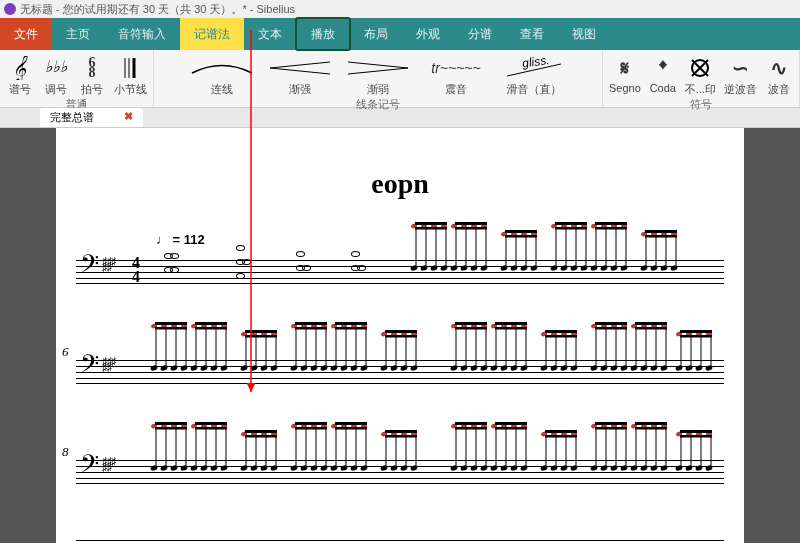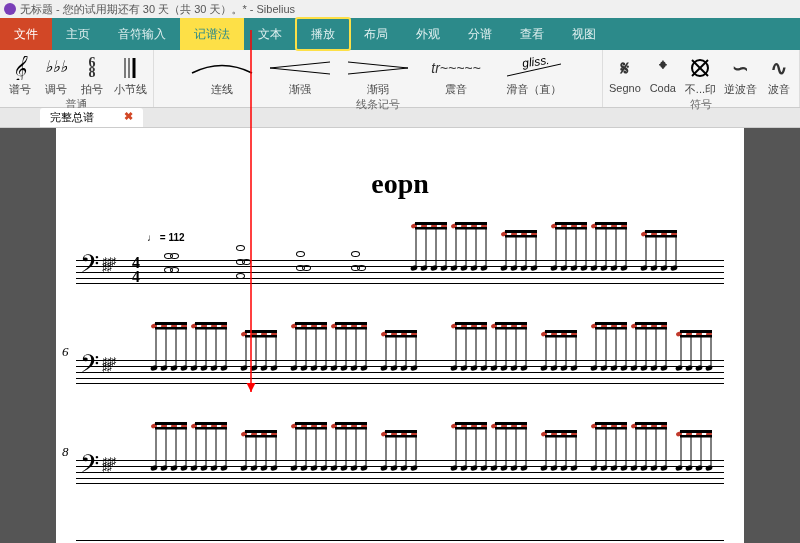--- a/index.html
+++ b/index.html
@@ -5,21 +5,21 @@
   * { box-sizing: border-box; margin: 0; padding: 0; }
   body { font-family: "Microsoft YaHei", sans-serif; font-size: 12px; background: #fff; width: 800px; height: 543px; overflow: hidden; position: relative; }
   
   .titlebar { background: #f0f0f0; height: 18px; display: flex; align-items: center; padding: 0 4px; font-size: 11px; color: #555; }
   .titlebar .icon { width: 12px; height: 12px; background: #7a3fb8; border-radius: 50%; margin-right: 4px; }
   
   .menubar { background: #2c8a8a; height: 32px; display: flex; align-items: stretch; }
   .menubar .tab { padding: 0 14px; color: #e0f0f0; display: flex; align-items: center; font-size: 12px; cursor: pointer; }
   .menubar .tab.file { background: #d24726; color: #fff; }
   .menubar .tab.active { background: #fde047; color: #2c8a8a; }
-  .menubar .highlight { border: 2px solid #fde047; border-radius: 3px; margin: -1px; }
+  .menubar .highlight { border: 2px solid #14532d; border-radius: 3px; margin: -1px; }
   
   .ribbon { background: #f5f5f5; height: 58px; display: flex; border-bottom: 1px solid #ccc; }
   .ribbon-group { border-right: 1px solid #ddd; display: flex; flex-direction: column; align-items: center; padding: 2px 6px; }
   .ribbon-group .items { display: flex; gap: 8px; align-items: flex-start; flex: 1; padding-top: 4px;}
   .ribbon-group .label { font-size: 11px; color: #666; margin-top: auto; padding-bottom:2px;}
   .ribbon-item { display: flex; flex-direction: column; align-items: center; gap: 2px; cursor: pointer; min-width: 28px;}
   .ribbon-item .glyph { height: 24px; display: flex; align-items: center; justify-content: center; color: #333; font-size: 18px; font-style: italic;}
   .ribbon-item .cap { font-size: 11px; color: #444; white-space: nowrap;}
   .glyph svg { display:block; }
   
@@ -38,21 +38,21 @@
   .gutter.right { width: 56px; background: #555; }
   
   .score-title { text-align: center; font-family: Georgia, serif; font-size: 28px; font-weight: bold; margin: 20px 0 20px; }
   
   .system { position: relative; margin-bottom: 20px; height: 80px; }
   .staff { position: absolute; left: 0; right: 0; top: 40px; height: 24px; border-top: 1px solid #000; border-bottom: 1px solid #000; background: repeating-linear-gradient(to bottom, transparent 0, transparent 5px, #000 5px, #000 6px); }
   .barnum { position: absolute; left: -14px; top: 24px; font-style: italic; font-size: 13px; font-family: Georgia, serif;}
   .clef { position: absolute; left: 4px; top: 30px; font-size: 30px; font-family: serif;}
   .keysig { position: absolute; left: 26px; top: 38px; font-size: 11px; line-height: 6px; letter-spacing: -1px;}
   .timesig { position: absolute; left: 56px; top: 36px; font-family: Georgia, serif; font-weight: bold; font-size: 16px; line-height: 14px; text-align: center;}
-  .tempo { position: absolute; left: 71px; top: 12px; font-size: 10px; font-weight:bold;}
+  .tempo { position: absolute; left: 80px; top: 12px; font-size: 13px; font-weight:bold;}
   
   .arrow-line { position: absolute; pointer-events: none; z-index: 100;}
   
   .wholenote { display:inline-block; width:9px; height:6px; border:1.5px solid #000; border-radius:50%; background:transparent; }
   .noteclump { position:absolute; }
 </style>
 </head>
 <body>
 
 <div class="titlebar">

